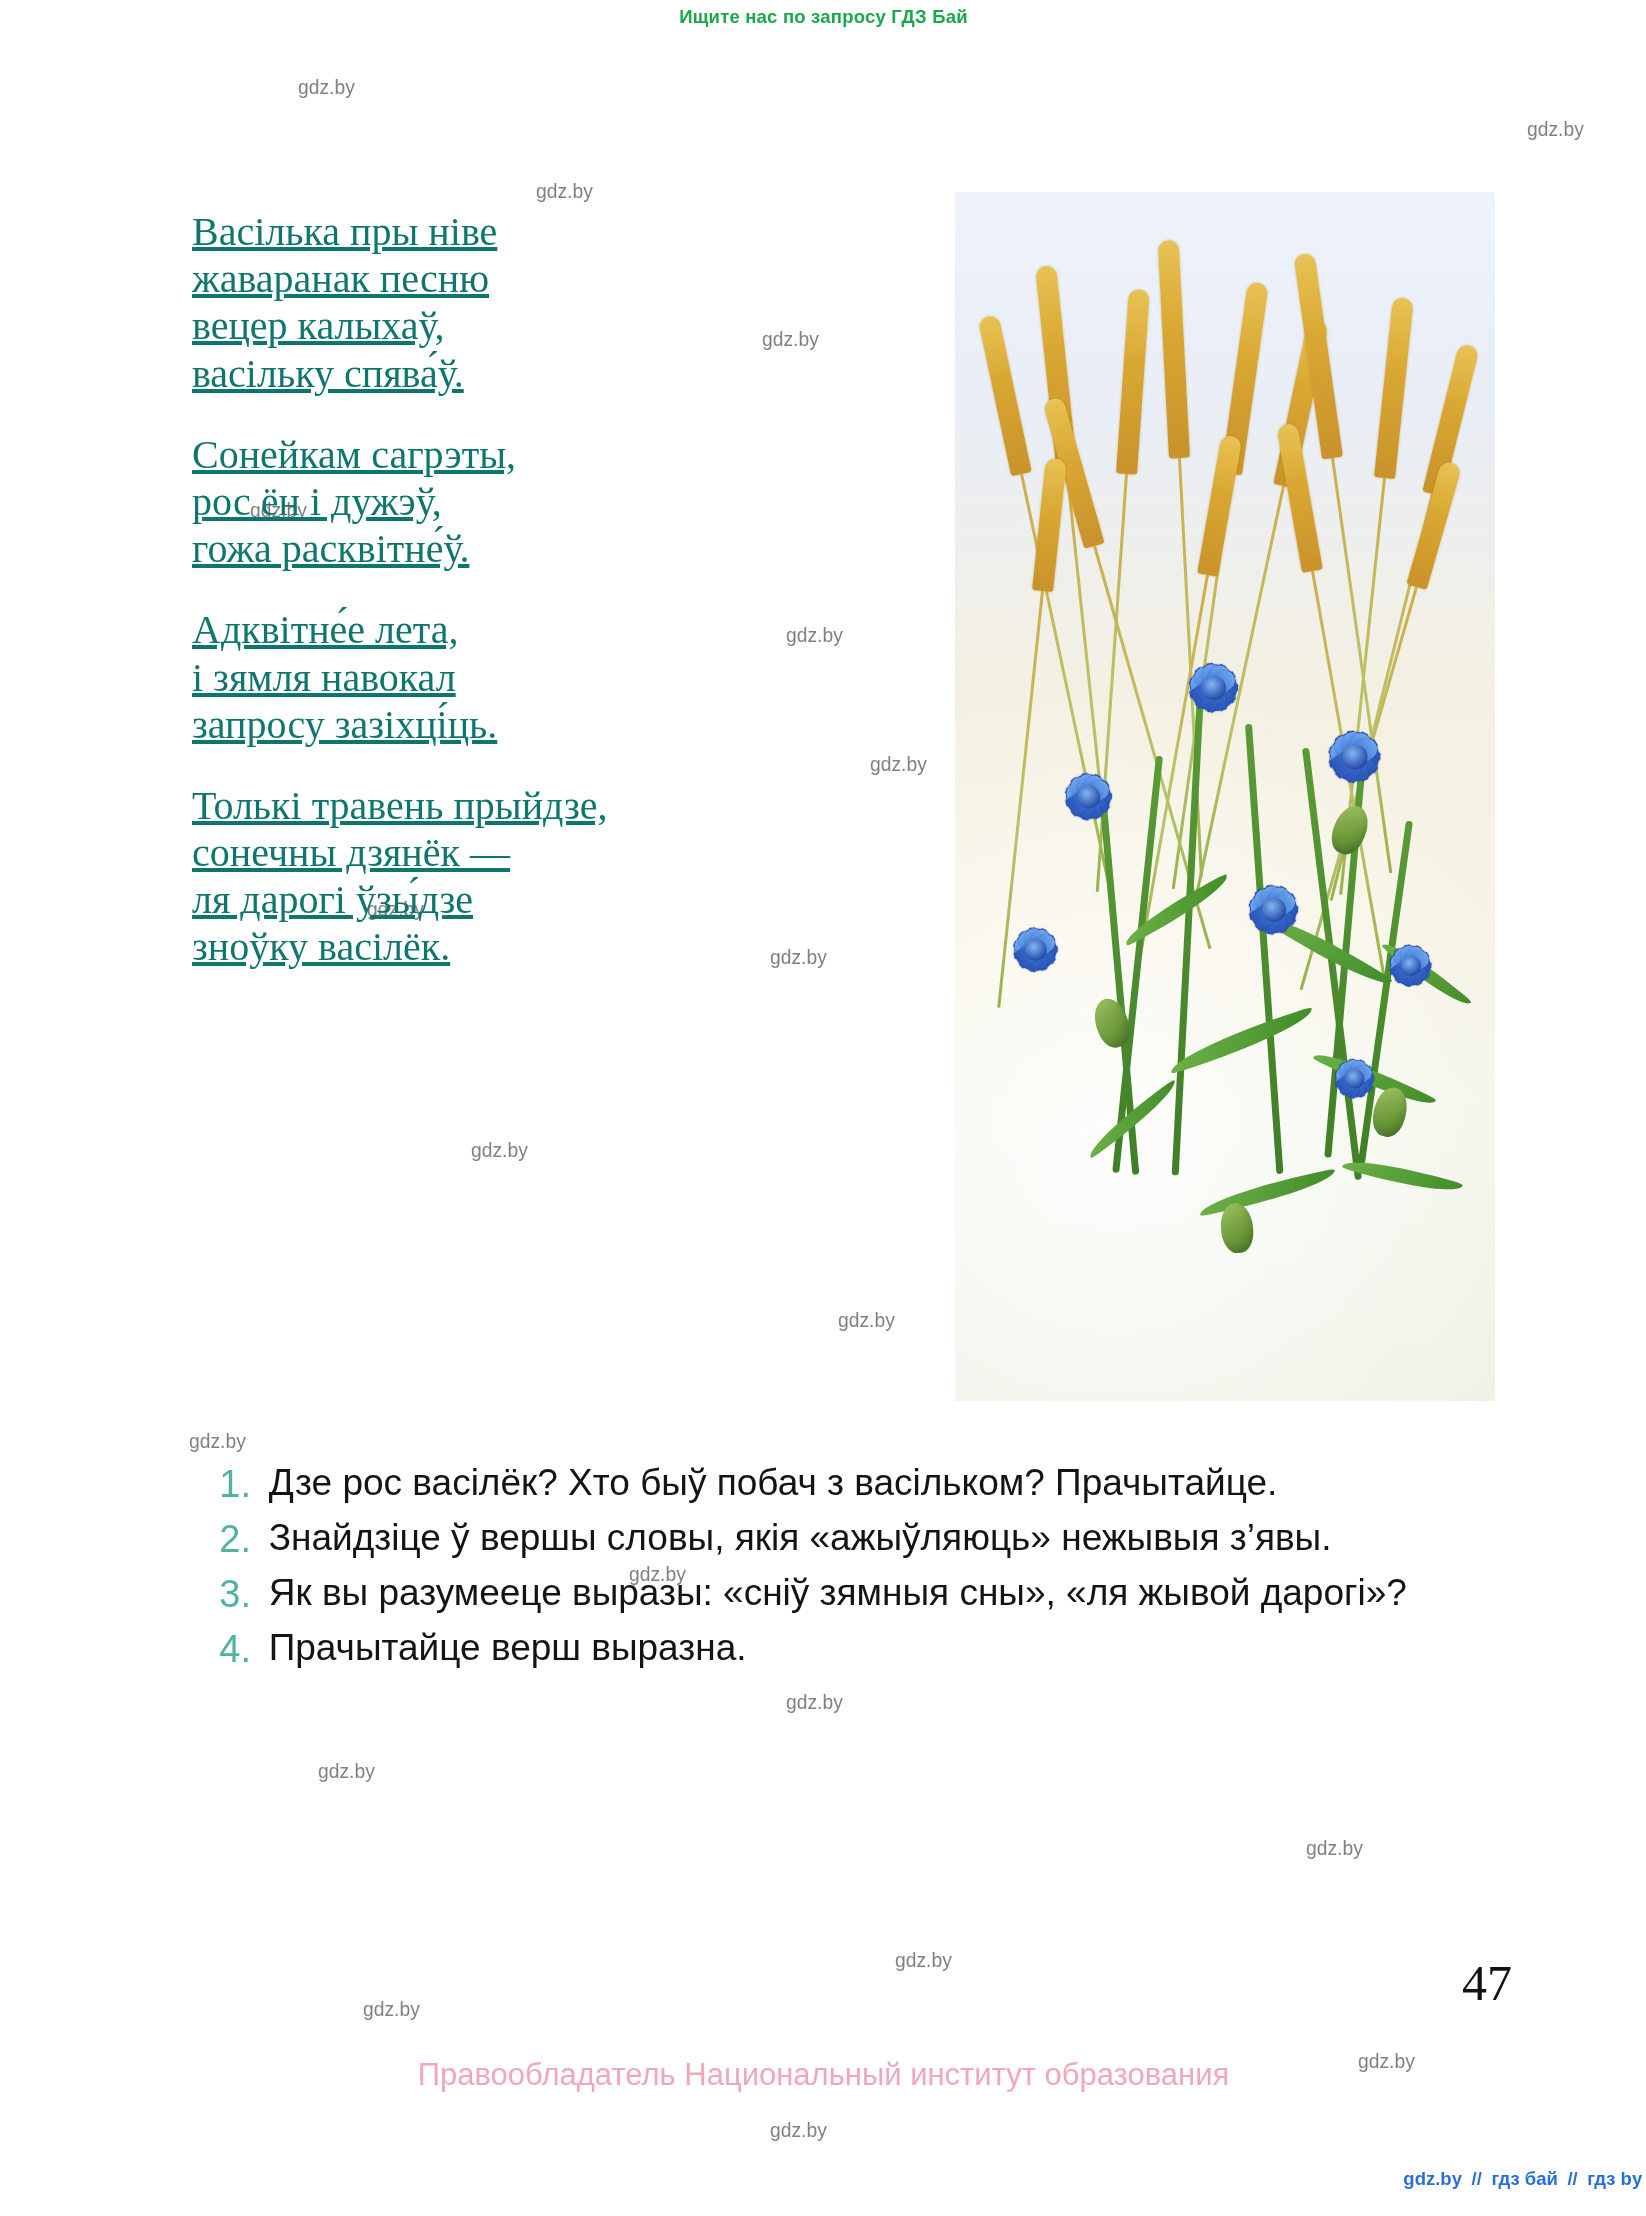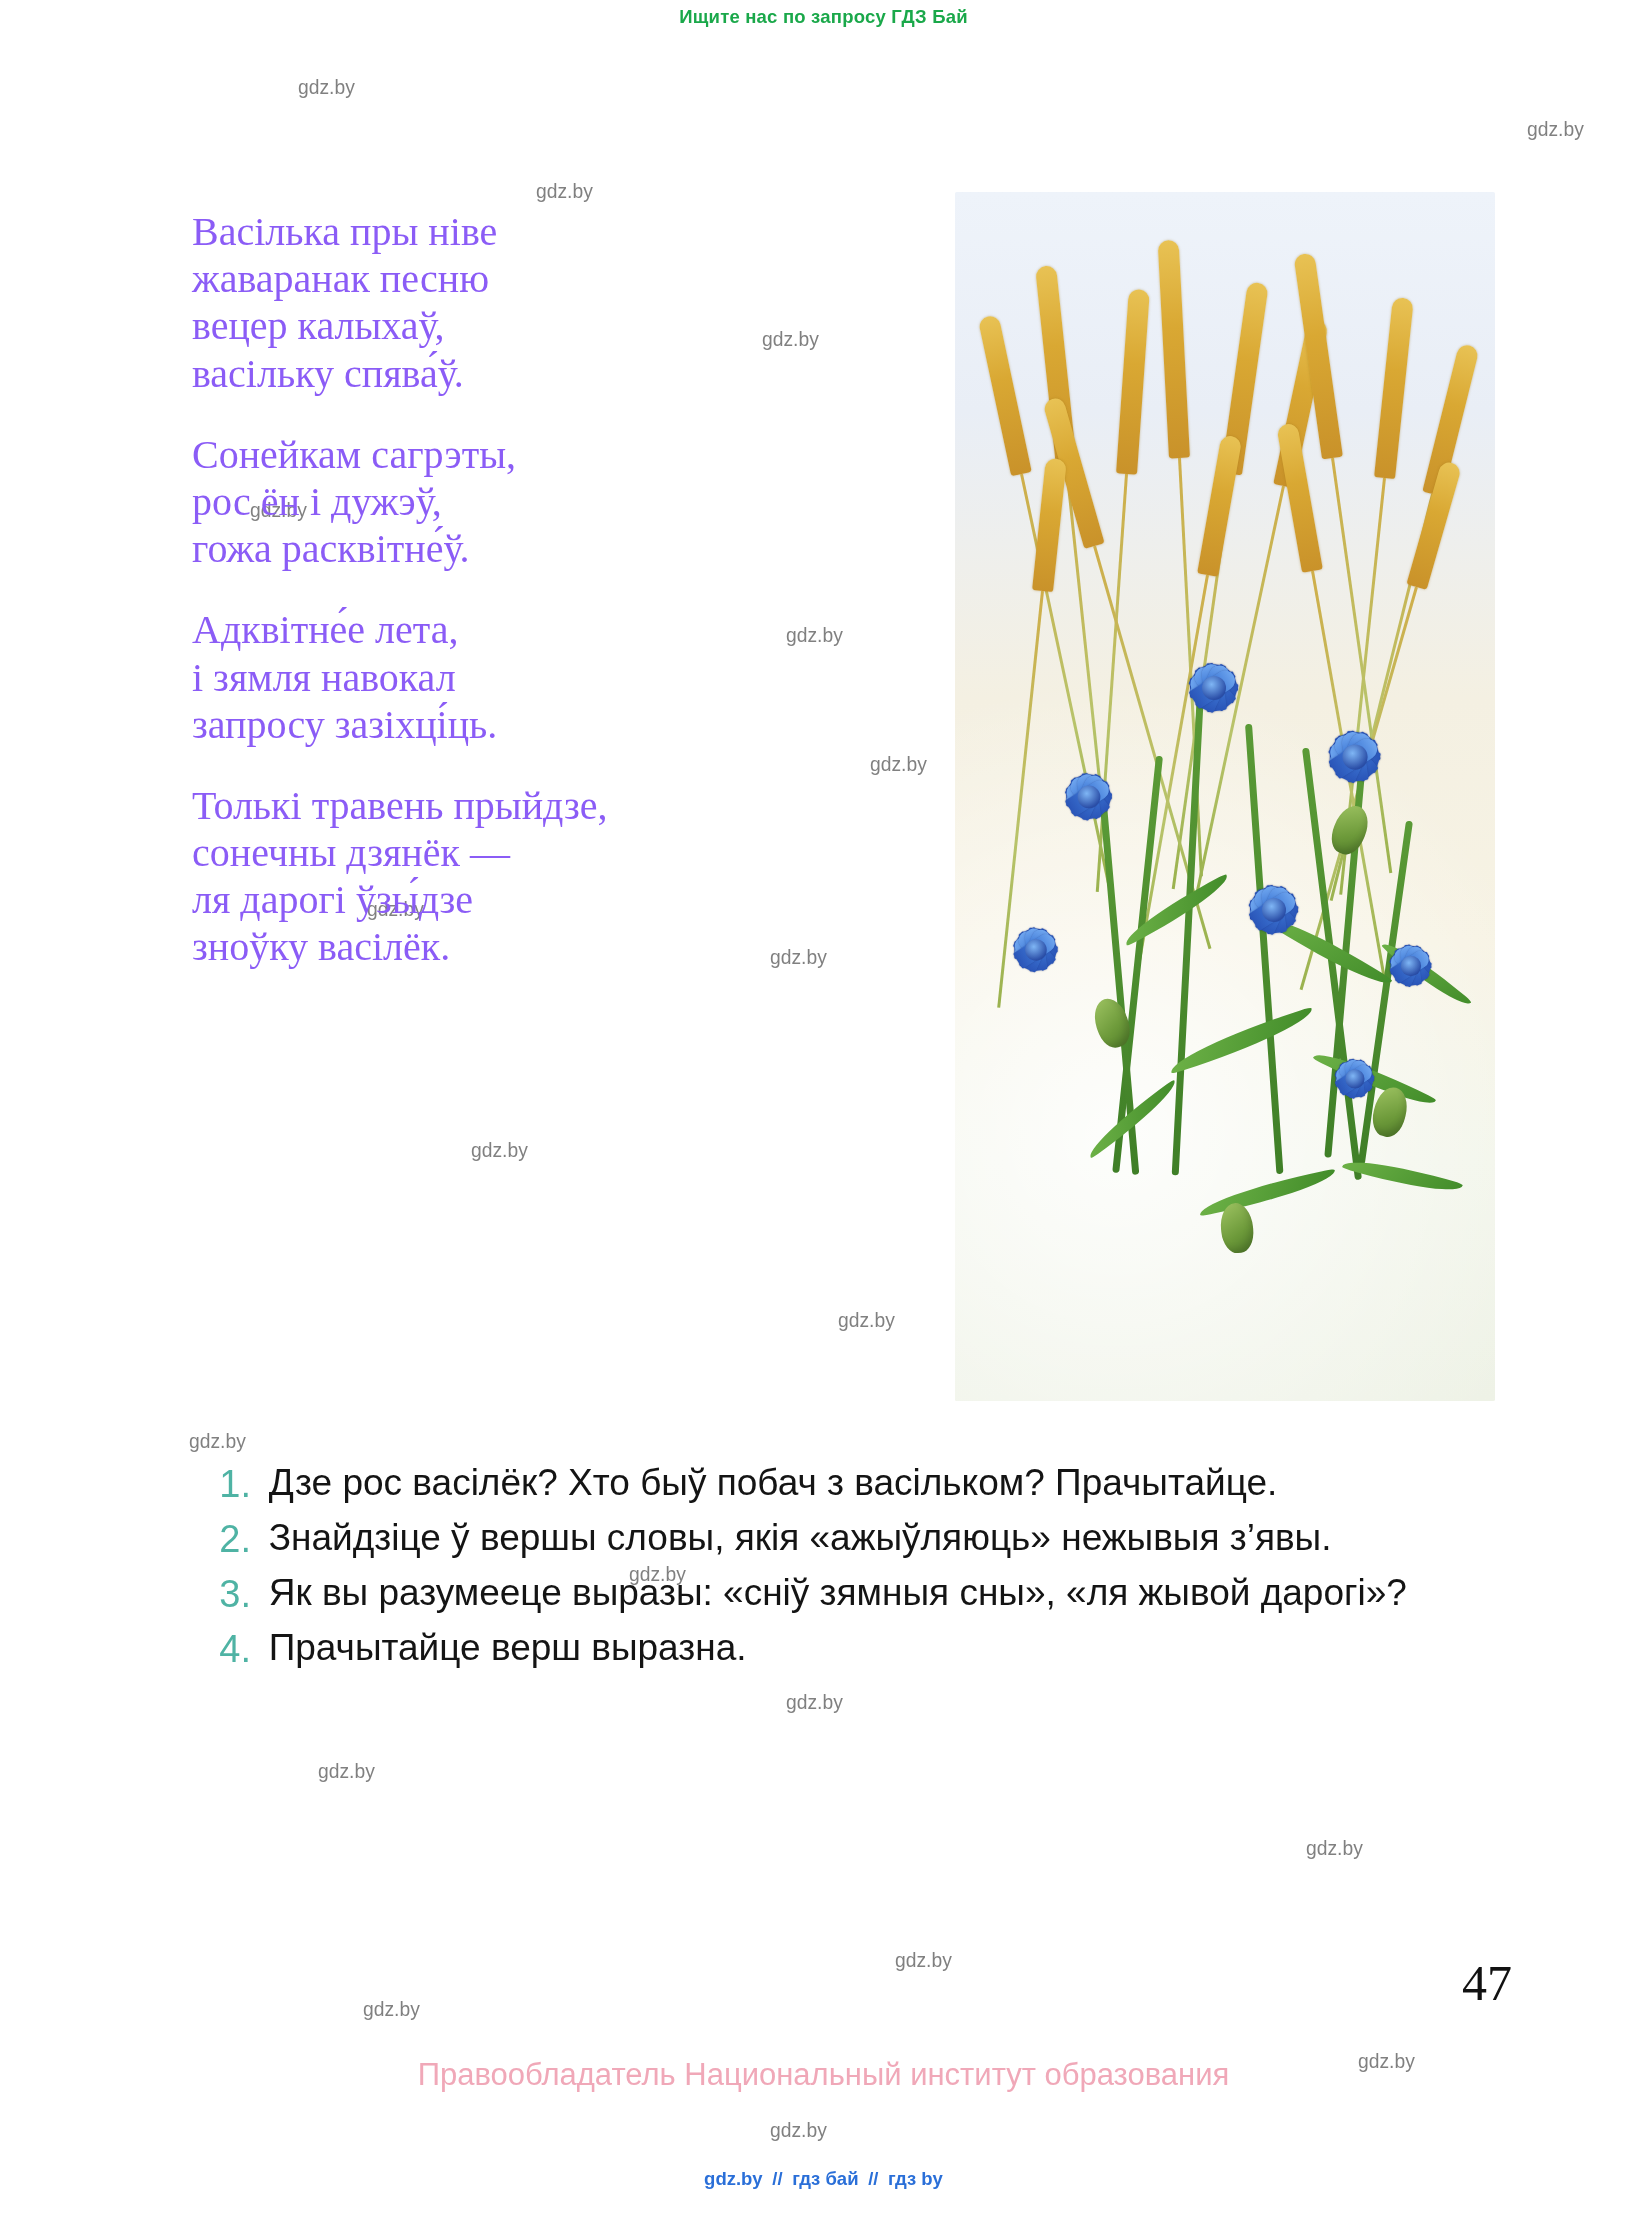--- a/index.html
+++ b/index.html
@@ -39,21 +39,22 @@
     pointer-events: none;
   }
 
   
   .poem {
     position: absolute;
     left: 192px;
     top: 208px;
     width: 741px;
     font-family: "Liberation Serif", serif;
-    color: #8b5cf6;
+    color: #0f766e;
+    text-decoration: underline;
   }
   .stanza {
     margin-bottom: 34px;
   }
   .stanza .line {
     font-size: 40px;
     line-height: 1.18;
     white-space: pre;
   }
 
@@ -188,21 +189,21 @@
     text-align: center;
     font-size: 31px;
     color: #f0a8b8;
     font-family: "Liberation Sans", sans-serif;
   }
   .bottom-bar {
     position: absolute;
     left: 0;
     width: 100%;
     top: 2168px;
-    text-align: center;
+    text-align: right;
     font-size: 18.5px;
     font-weight: bold;
     color: #2a6fd8;
     font-family: "Liberation Sans", sans-serif;
   }
   .bottom-bar span { margin: 0 4.8px; }
 </style>
 </head>
 <body>
 

